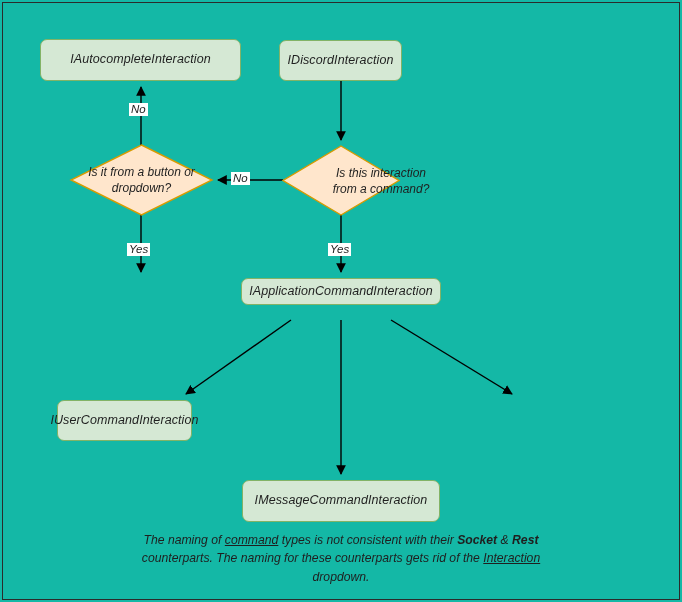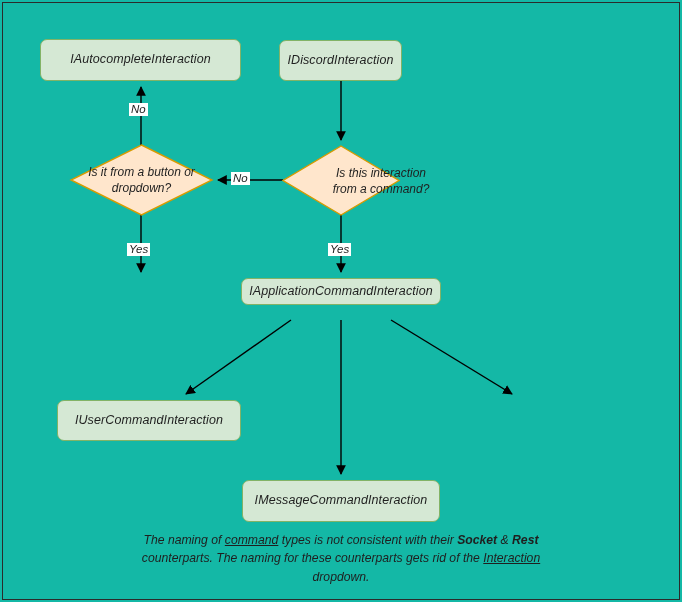--- a/index.html
+++ b/index.html
@@ -134,21 +134,21 @@
 
   <div class="diamond-label" style="left:287px; top:153px; width:108px; height:56px;margin-left:40px;">
     <span>Is this interaction from a command?</span>
   </div>
 
 
   <div class="node-box" style="left:241px; top:278px; width:200px; height:27px;">
     <span>IApplicationCommandInteraction</span>
   </div>
 
-  <div class="node-box" style="left:57px; top:400px; width:184px; height:41px;">
+  <div class="node-box" style="left:57px; top:400px; width:135px; height:41px;">
     <span>IUserCommandInteraction</span>
   </div>
 
 
   <div class="node-box" style="left:242px; top:480px; width:198px; height:42px;">
     <span>IMessageCommandInteraction</span>
   </div>
 
   <div class="edge-label" style="left:129px; top:103px;">No</div>
 

